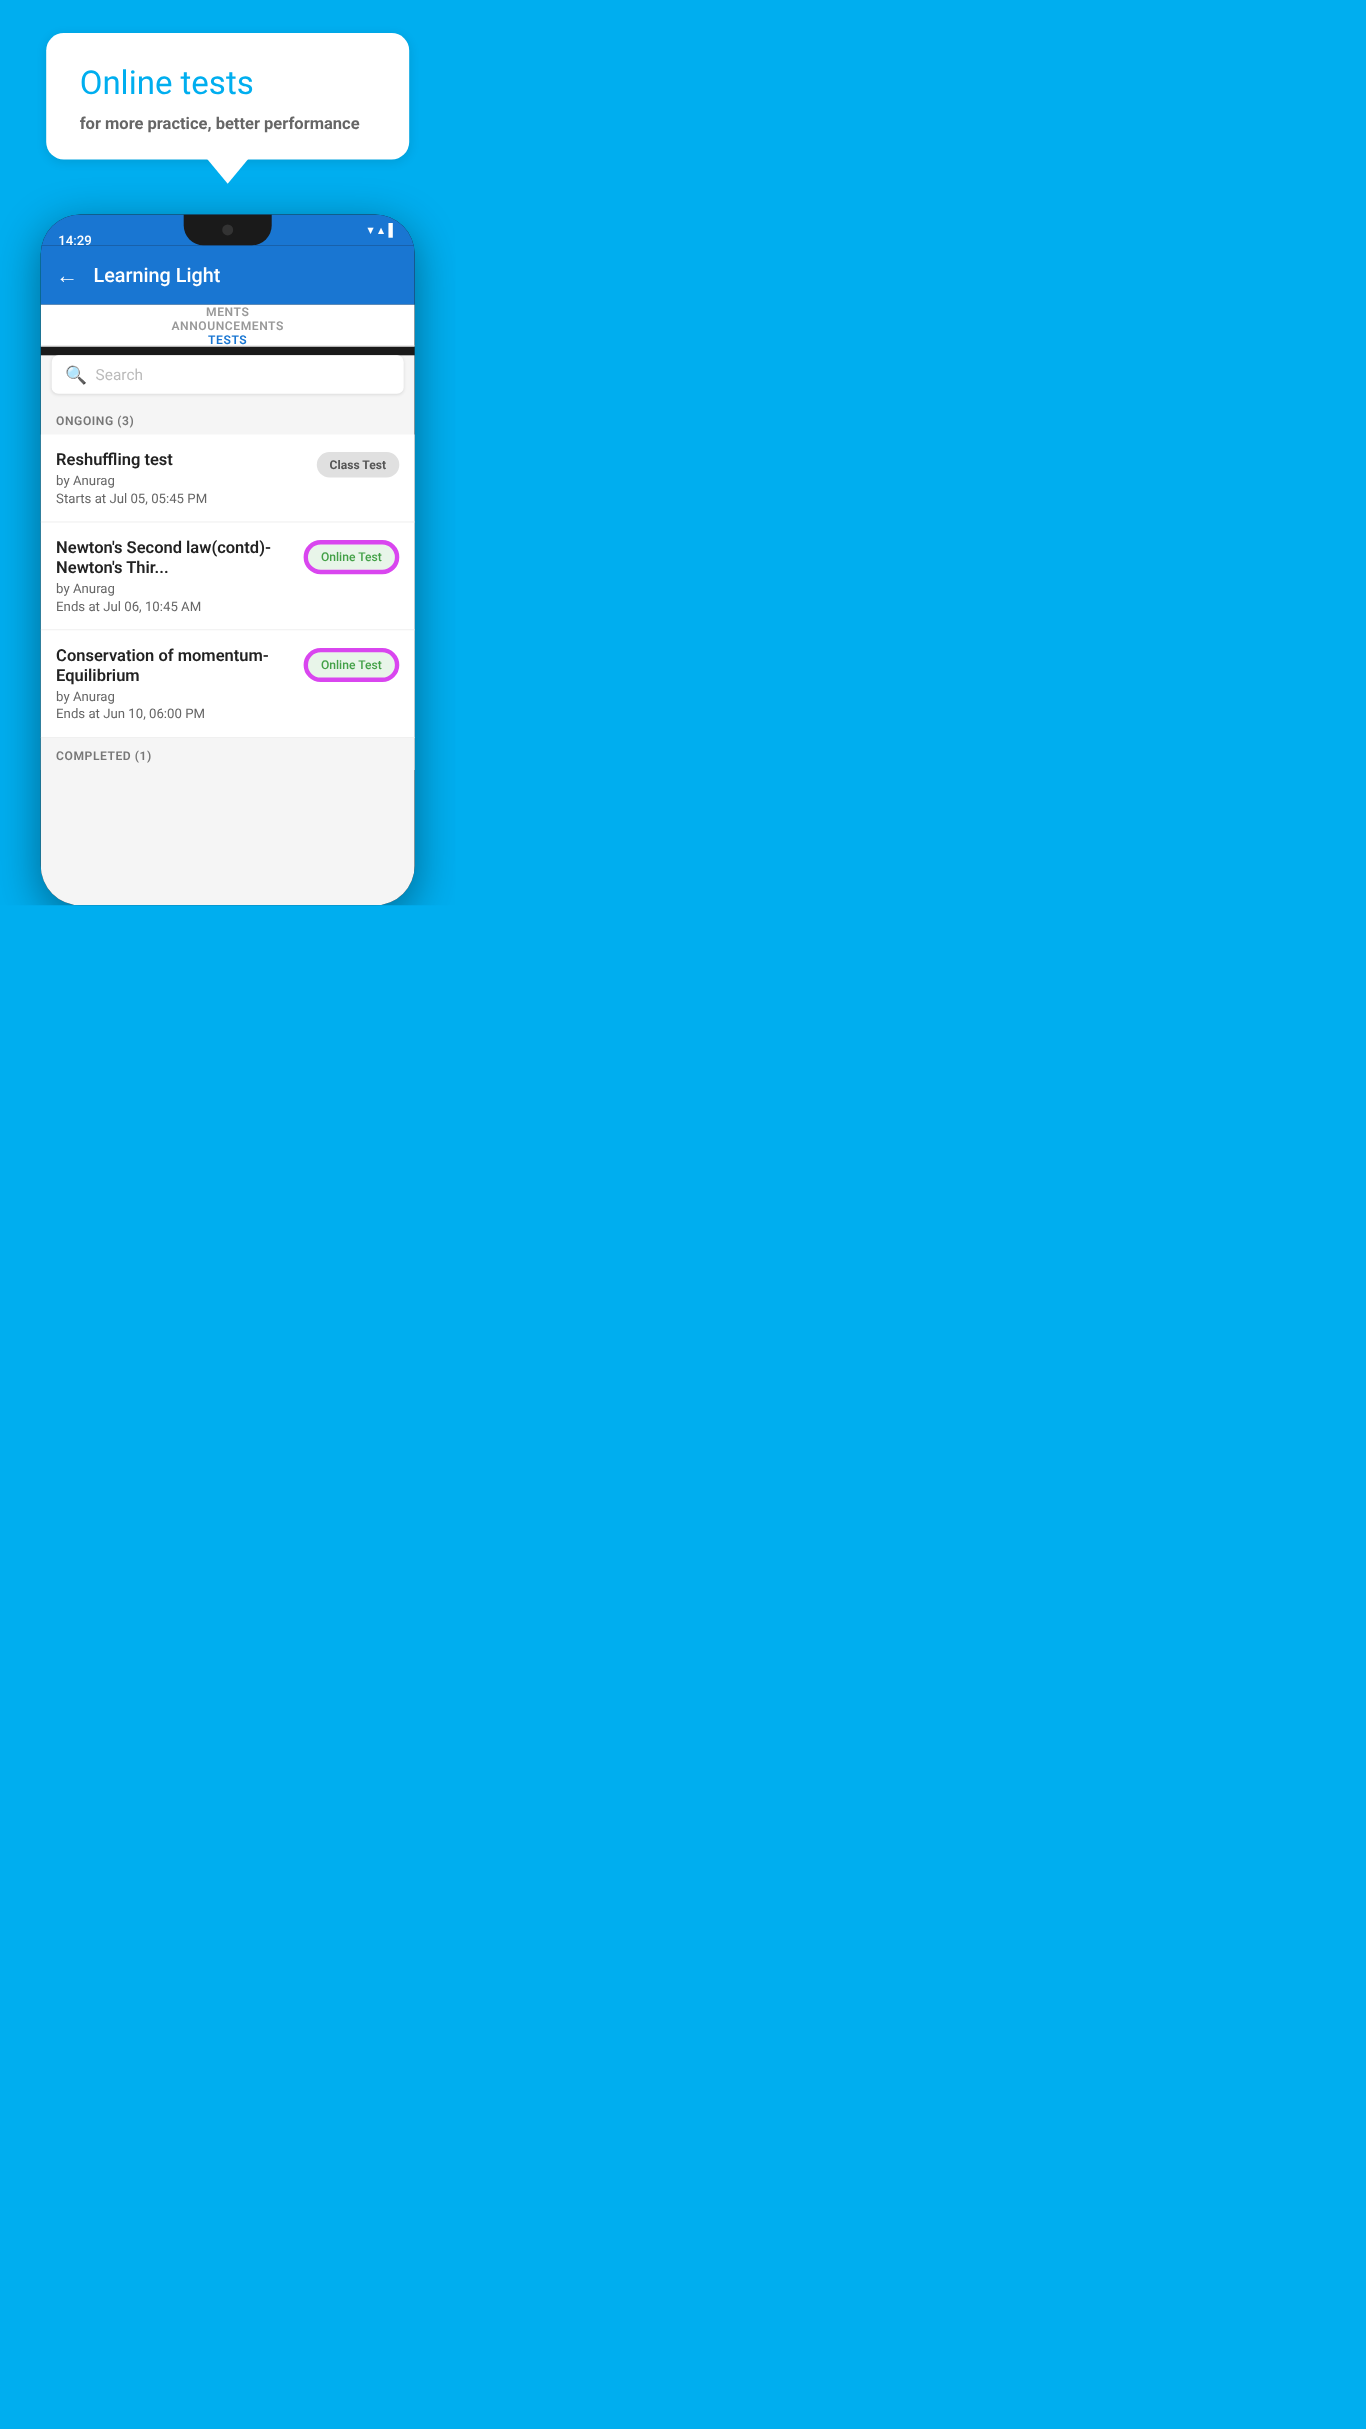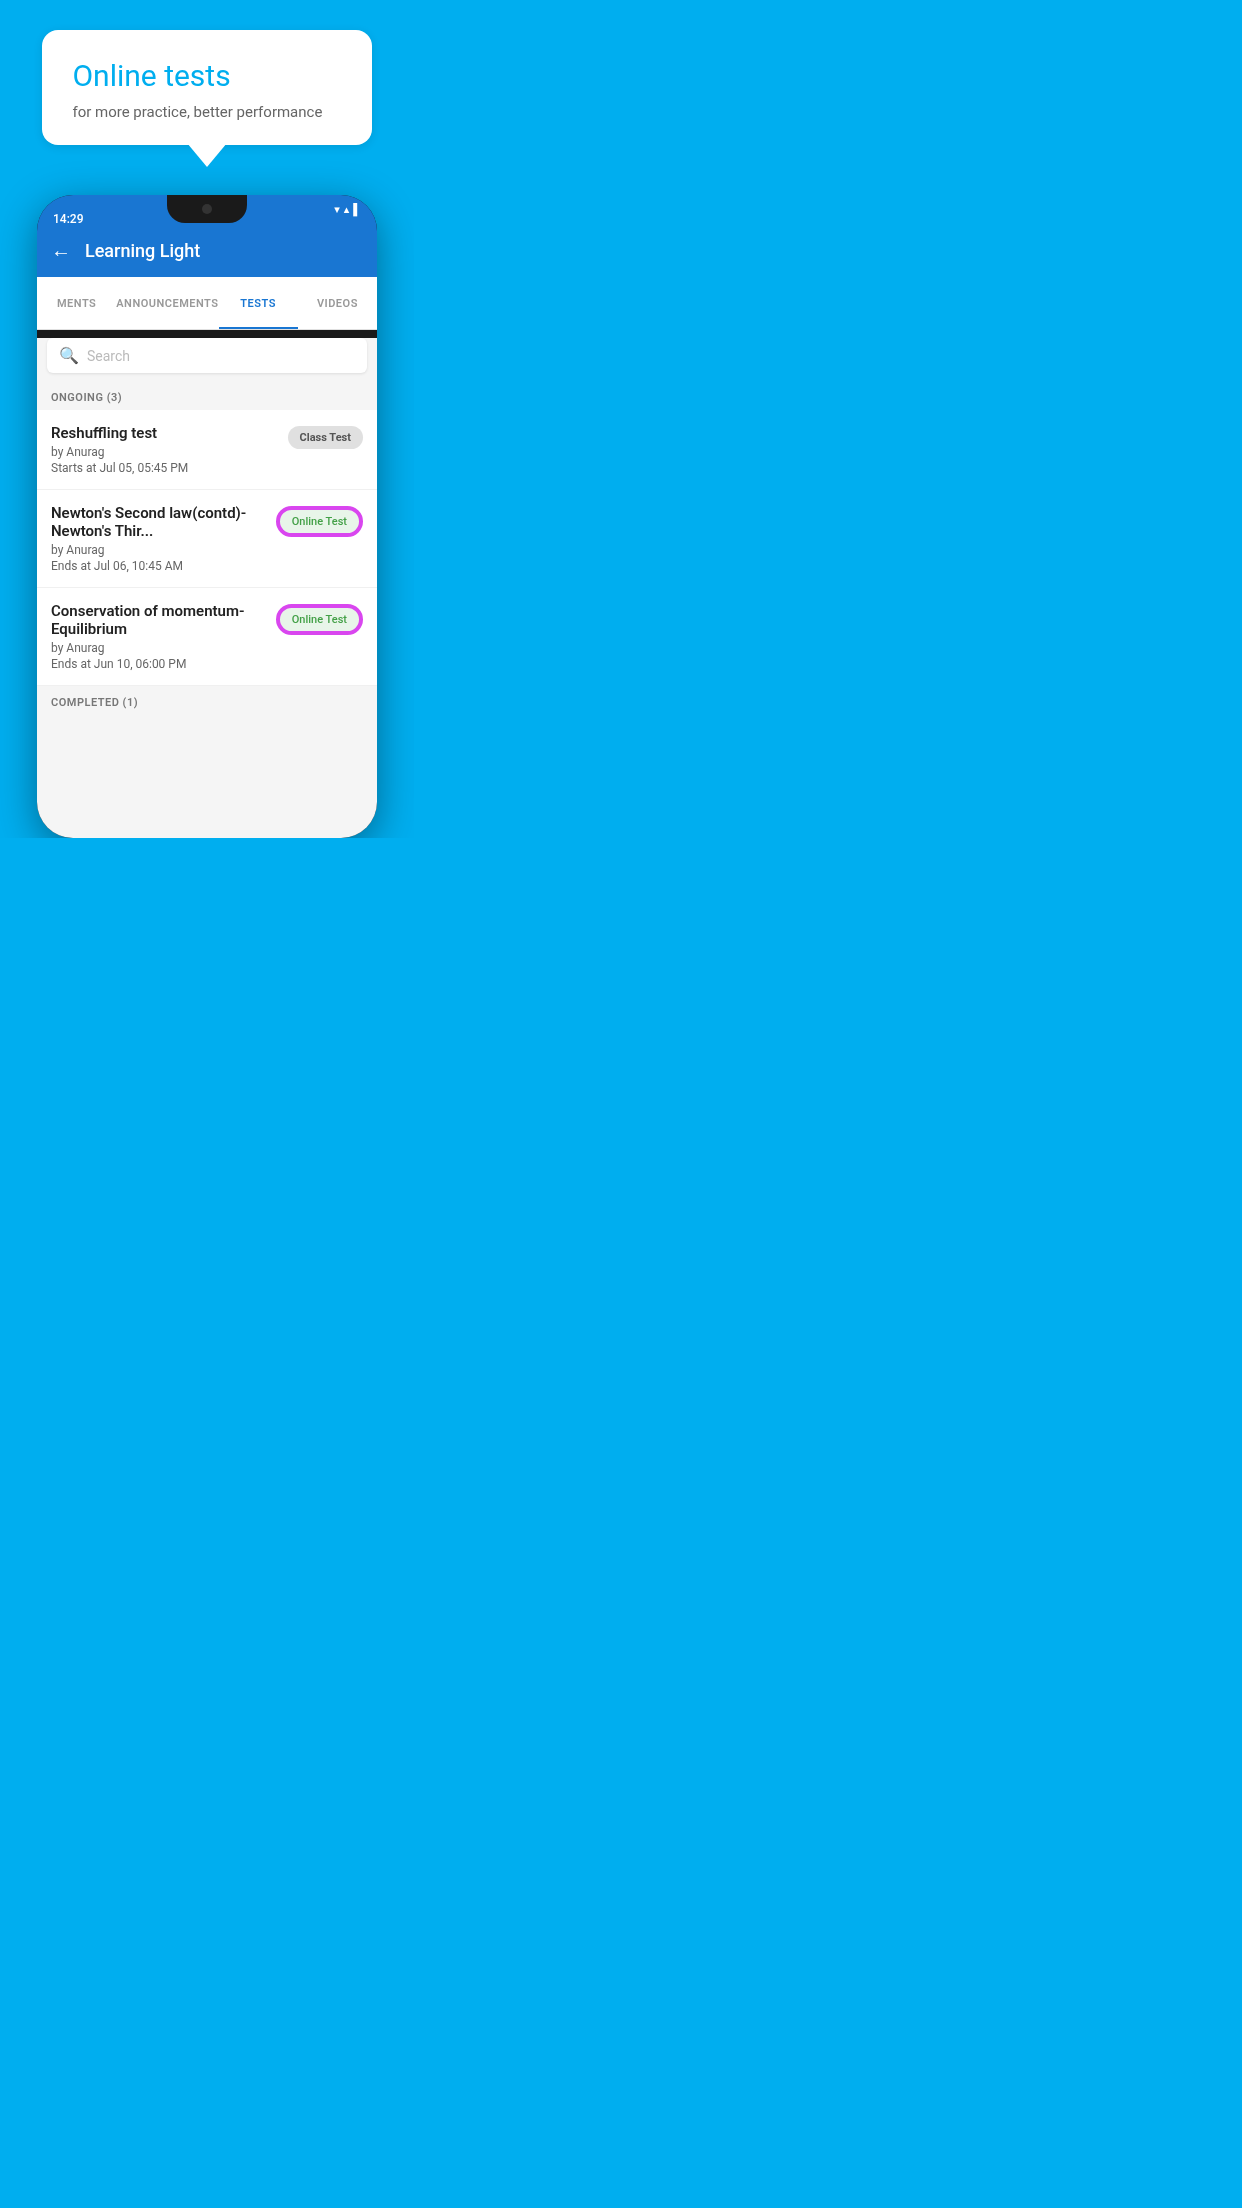--- a/index.html
+++ b/index.html
@@ -51,21 +51,21 @@
     .bubble-title {
       color: #00AEEF;
       font-size: 30px;
       font-weight: 400;
       margin-bottom: 10px;
     }
 
     .bubble-subtitle {
       color: #666;
       font-size: 15px;
-      font-weight: 400;
+      font-weight: 700;
     }
 
     
     .phone-mockup {
       width: 340px;
       background: #1a1a1a;
       border-radius: 36px;
       margin-top: 50px;
       overflow: hidden;
       box-shadow: 0 10px 40px rgba(0,0,0,0.4);
@@ -134,23 +134,24 @@
       background: #1a1a1a;
       border-radius: 0 0 18px 18px;
       z-index: 10;
     }
 
     
     .tab-bar {
       background: white;
       display: flex;
       align-items: center;
-      height: 53px;
+      height: 38px;
       border-bottom: 1px solid #e0e0e0;
       overflow: hidden;
+      flex-direction: column;
     }
 
     .tab-item {
       flex: 1;
       height: 100%;
       display: flex;
       align-items: center;
       justify-content: center;
       font-size: 11px;
       font-weight: 600;

